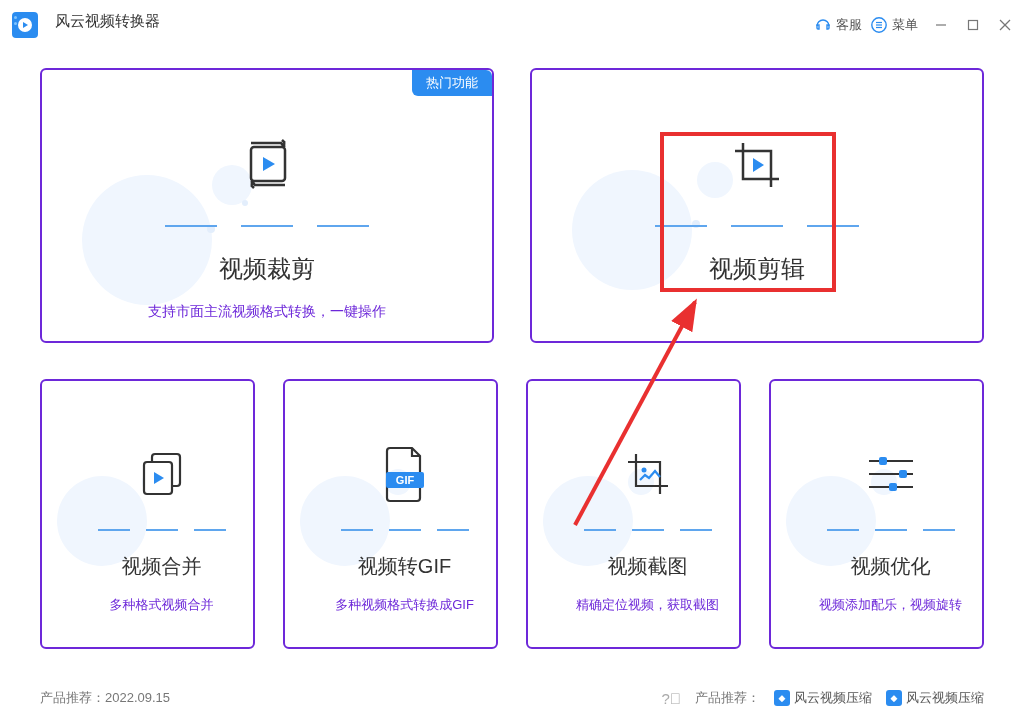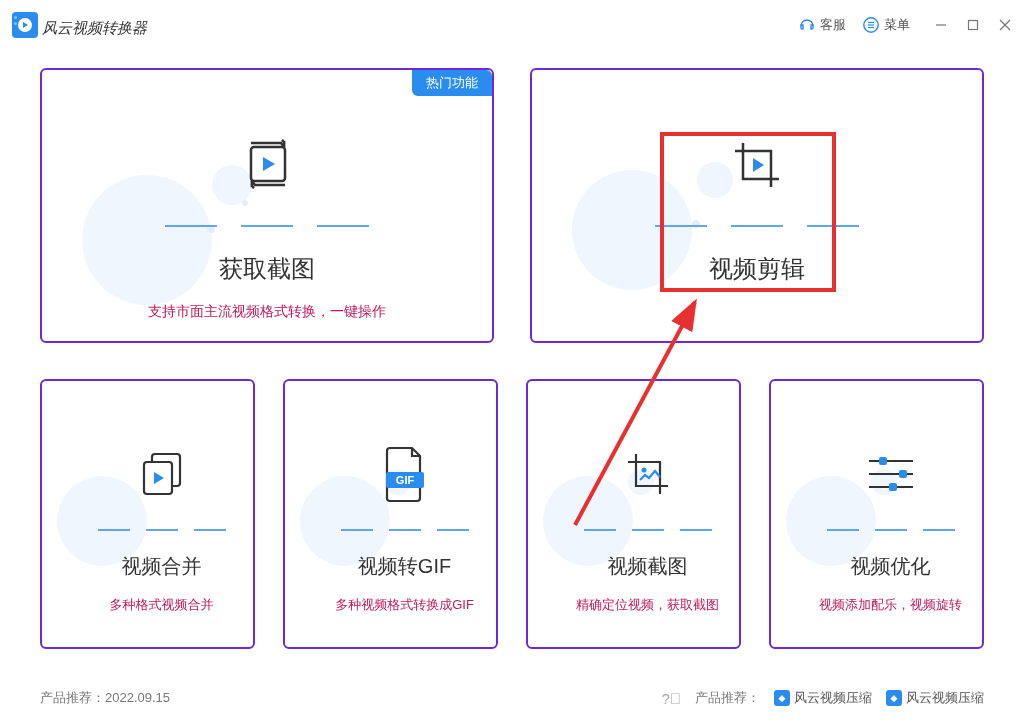--- a/index.html
+++ b/index.html
@@ -1,27 +1,27 @@
 <!DOCTYPE html>
 <html><head>
 <meta charset="utf-8">
 <style>
 * { margin: 0; padding: 0; box-sizing: border-box; }
 body { font-family: "Microsoft YaHei", sans-serif; background: #fff; width: 1024px; height: 720px; overflow: hidden; position: relative; }
 
 .titlebar { height: 50px; display: flex; align-items: center; padding: 0 12px; justify-content: space-between; }
-.titlebar-left { display: flex; align-items: flex-end; gap: 4px; font-style: italic; }
+.titlebar-left { display: flex; align-items: flex-start; gap: 17px; }
 .app-logo { width: 26px; height: 26px; background: #2b8cf0; border-radius: 4px; display: flex; align-items: center; justify-content: center; position: relative; }
 .app-logo::before { content: ""; position: absolute; left: 2px; top: 4px; width: 3px; height: 3px; background: #7fc4ff; border-radius: 50%; }
 .app-logo::after { content: ""; position: absolute; left: 2px; top: 10px; width: 3px; height: 3px; background: #7fc4ff; border-radius: 50%; }
 .app-logo-inner { width: 14px; height: 14px; background: #fff; border-radius: 50%; display: flex; align-items: center; justify-content: center; }
 .app-logo-inner::before { content: ""; width: 0; height: 0; border-left: 5px solid #2b8cf0; border-top: 3px solid transparent; border-bottom: 3px solid transparent; margin-left: 1px; }
 .app-title { font-size: 15px; color: #333; }
 
-.titlebar-right { display: flex; align-items: center; gap: 16px; }
+.titlebar-right { display: flex; align-items: center; gap: 8px; }
 .tb-item { display: flex; align-items: center; gap: 4px; font-size: 13px; color: #555; cursor: pointer; }
 .tb-icon { width: 18px; height: 18px; display: flex; align-items: center; justify-content: center; }
 .win-controls { display: flex; align-items: center; gap: 18px; margin-left: 8px; }
 .win-btn { width: 14px; height: 14px; display: flex; align-items: center; justify-content: center; color: #888; cursor: pointer; font-size: 14px; }
 
 .content { padding: 18px 40px 0 40px; }
 .grid-top { display: flex; gap: 36px; }
 .grid-bottom { display: flex; gap: 28px; margin-top: 36px; }
 
 .card { border: 2px solid #6d28d9; border-radius: 6px; background: #fff; position: relative; display: flex; flex-direction: column; align-items: center; cursor: pointer; }
@@ -37,21 +37,21 @@
 .card-icon-wrap { position: relative; margin-top: 55px; height: 80px; display: flex; align-items: center; justify-content: center; }
 .card.small .card-icon-wrap { margin-top: 55px; height: 75px; }
 
 .dashes { position: relative; margin-top: 20px; display: flex; gap: 24px; }
 .dash { width: 52px; height: 2px; background: #5fa6ee; }
 .card.small .dashes { gap: 16px; margin-top: 18px; }
 .card.small .dash { width: 32px; }
 
 .card-title { position: relative; font-size: 24px; color: #333; margin-top: 26px; font-weight: 400; }
 .card.small .card-title { font-size: 20px; margin-top: 22px; text-align: right; }
-.card-desc { position: relative; font-size: 14px; color: #be185d; margin-top: 18px; }
+.card-desc { position: relative; font-size: 14px; color: #6d28d9; margin-top: 18px; }
 .card.small .card-desc { font-size: 13px; margin-top: 16px; }
 
 .highlight-box { position: absolute; border: 4px solid #e93030; }
 
 .arrow-annotation { position: absolute; pointer-events: none; }
 
 .footer { position: absolute; bottom: 0; left: 0; right: 0; height: 44px; display: flex; align-items: center; justify-content: space-between; padding: 0 40px; font-size: 13px; color: #777; }
 .footer-right { display: flex; align-items: center; gap: 14px; }
 .footer-link { display: flex; align-items: center; gap: 4px; color: #555; cursor: pointer; }
 .mini-logo { width: 16px; height: 16px; background: #2b8cf0; border-radius: 3px; display: flex; align-items: center; justify-content: center; color: #fff; font-size: 9px; }
@@ -129,21 +129,21 @@
           <path d="M50 10 l-3 -3 M50 10 l-3 3" fill="none" stroke="#333" stroke-width="2.5"></path>
           <path d="M50 52 h-30 l-4 -4" fill="none" stroke="#333" stroke-width="2.5"></path>
           <path d="M16 52 l3 3 M16 52 l3 -3" fill="none" stroke="#333" stroke-width="2.5"></path>
         </svg>
       </div>
       <div class="dashes">
           <div class="dash"></div>
           <div class="dash"></div>
           <div class="dash"></div>
         </div>
-      <div class="card-title">获取截图</div>
+      <div class="card-title">视频裁剪</div>
       <div class="card-desc">支持市面主流视频格式转换，一键操作</div>
     </div>
 
     <div class="card large">
       <div class="card-bg">
         <div class="blob" style="width:120px;height:120px;left:40px;top:100px;"></div>
         <div class="blob" style="width:36px;height:36px;left:165px;top:92px;"></div>
         <div class="dot" style="width:8px;height:8px;left:160px;top:150px;"></div>
       </div>
       <div class="card-icon-wrap">

